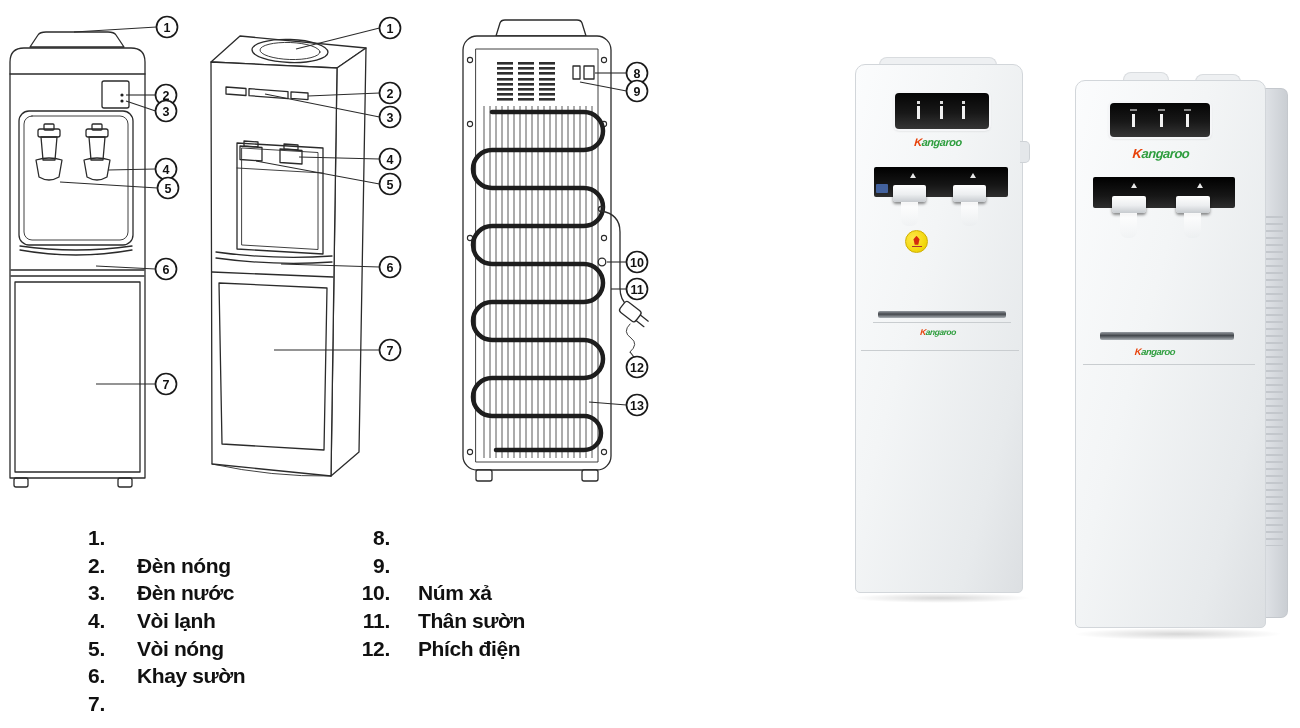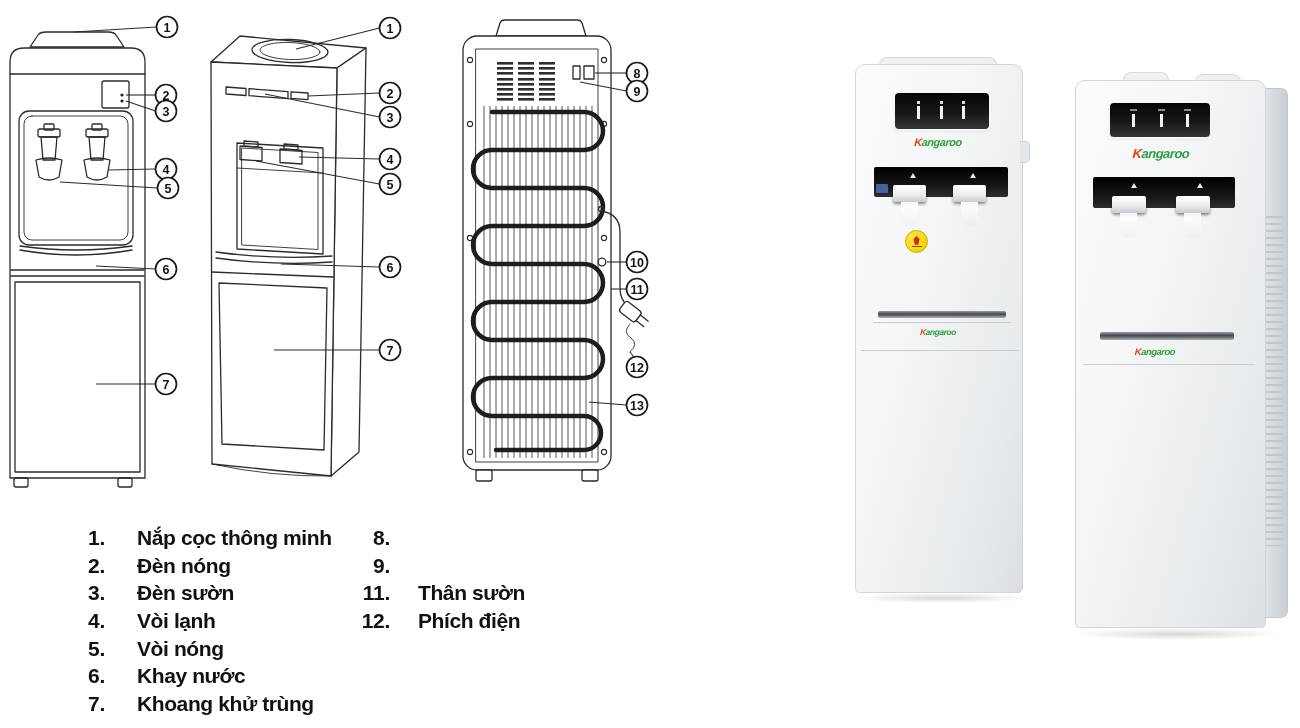--- a/index.html
+++ b/index.html
@@ -315,63 +315,65 @@
           <circle r="10.5"></circle>
           <text y="4.5">13</text>
         </g>
     </g>
   </svg>
 
   <div class="legend-col left">
 
       <div class="legend-row">
         <span class="legend-num">1.</span>
-        <span class="legend-label">Nắp cọc thông minh</span>
       </div>
 
       <div class="legend-row">
         <span class="legend-num">2.</span>
         <span class="legend-label">Đèn nóng</span>
       </div>
 
       <div class="legend-row">
         <span class="legend-num">3.</span>
-        <span class="legend-label">Đèn sườn</span>
+        <span class="legend-label">Đèn nước</span>
       </div>
 
       <div class="legend-row">
         <span class="legend-num">4.</span>
         <span class="legend-label">Vòi lạnh</span>
       </div>
 
       <div class="legend-row">
         <span class="legend-num">5.</span>
         <span class="legend-label">Vòi nóng</span>
       </div>
 
       <div class="legend-row">
         <span class="legend-num">6.</span>
-        <span class="legend-label">Khay nước</span>
+        <span class="legend-label">Khay sườn</span>
       </div>
 
       <div class="legend-row">
         <span class="legend-num">7.</span>
-        <span class="legend-label">Khoang khử trùng</span>
       </div>
     </div>
   <div class="legend-col right">
 
       <div class="legend-row">
         <span class="legend-num">8.</span>
       </div>
 
       <div class="legend-row">
         <span class="legend-num">9.</span>
       </div>
 
+      <div class="legend-row">
+        <span class="legend-num">10.</span>
+        <span class="legend-label">Núm xả</span>
+      </div>
 
       <div class="legend-row">
         <span class="legend-num">11.</span>
         <span class="legend-label">Thân sườn</span>
       </div>
 
       <div class="legend-row">
         <span class="legend-num">12.</span>
         <span class="legend-label">Phích điện</span>
       </div>

